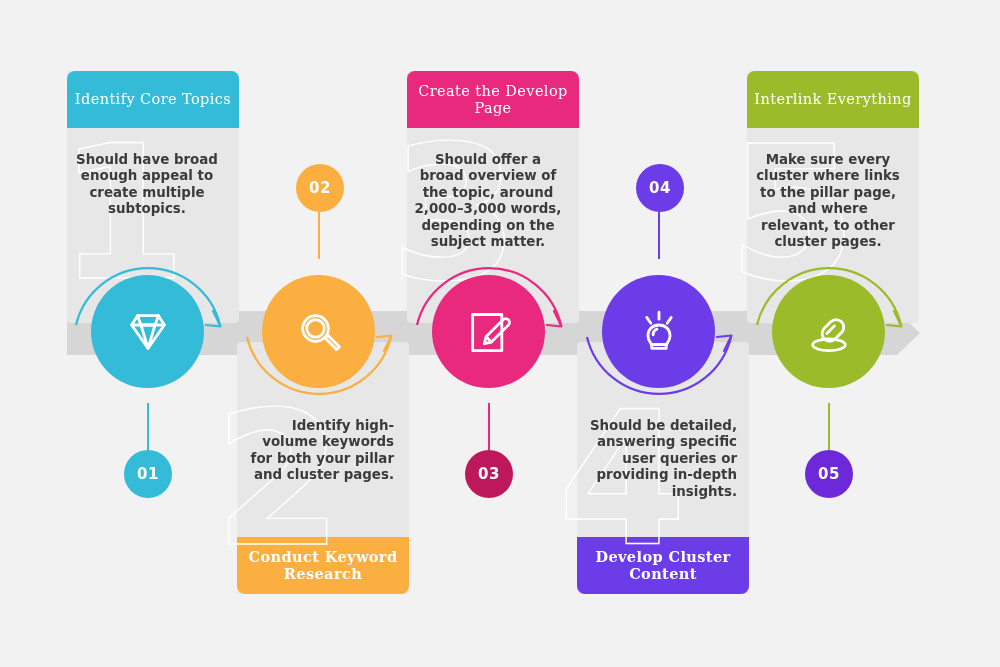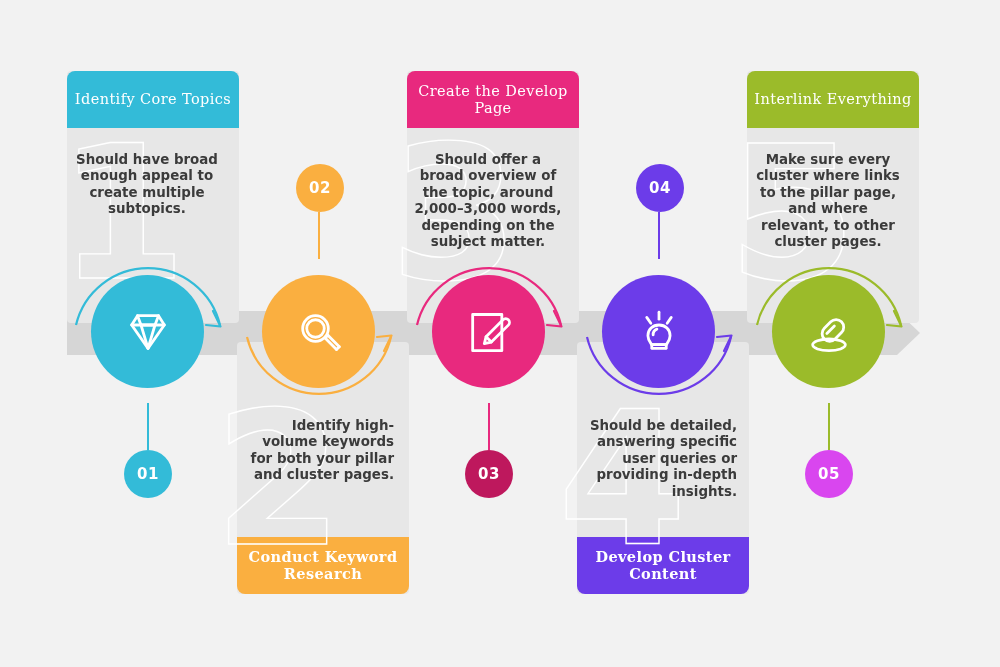--- a/index.html
+++ b/index.html
@@ -200,16 +200,16 @@
       <div class="stem" style="left:827.5px;top:403px;height:47px;background:#9bbb2a;"></div>
       <div class="maincircle" style="left:772px;top:275px;background:#9bbb2a;">
         <span>
           <svg width="56" height="56" viewBox="0 0 48 48" fill="none" stroke="#ffffff" stroke-width="2.4" stroke-linecap="round" stroke-linejoin="round">
             <ellipse cx="24" cy="35" rx="14" ry="5"></ellipse>
             <path d="M20 30 a6.5 6.5 0 0 1 0-9.2 L25.5 15.3 a6.5 6.5 0 0 1 9.2 9.2 L29.2 30 a6.5 6.5 0 0 1-9.2 0 Z"></path>
             <path d="M22.2 25.3 L28.6 18.9"></path>
           </svg>
         </span>
       </div>
-      <div class="badge" style="left:805px;top:450px;background:#d946ef;">05</div>
+      <div class="badge" style="left:805px;top:450px;background:#6d28d9;">05</div>
     </div>
 
 </div>
 
 </body></html>

